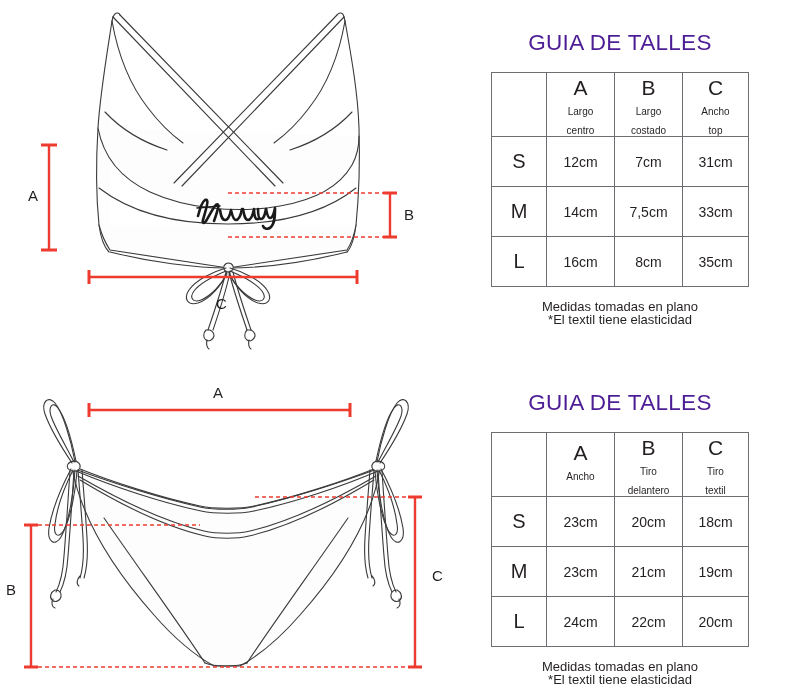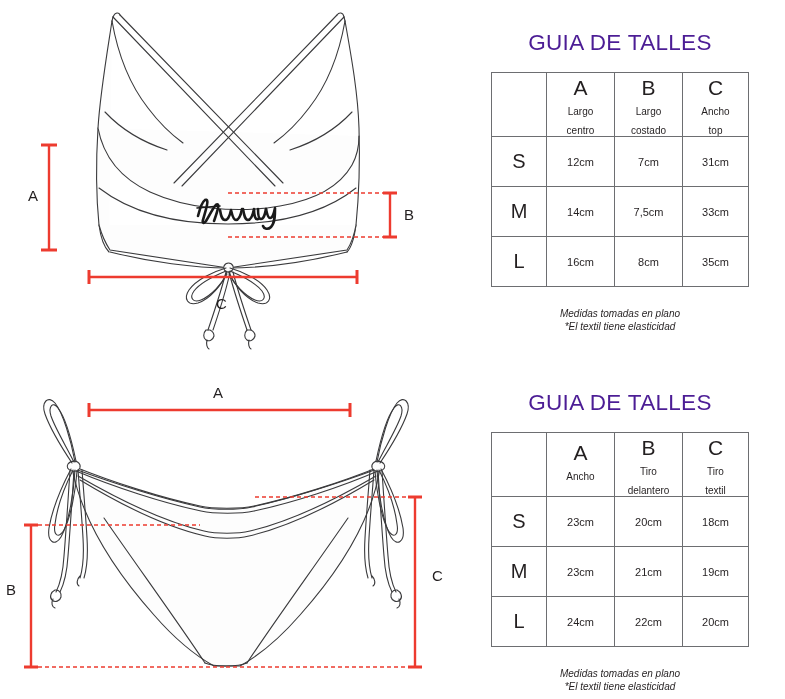--- a/index.html
+++ b/index.html
@@ -90,29 +90,28 @@
     line-height: 10.5px;
     margin-top: 8px;
     color: #231f20;
   }
   .size-cell {
     height: 49px;
     font-size: 20px;
   }
   .val-cell {
     height: 49px;
-    font-size: 11px;
+    font-size: 14px;
   }
 
   .footnote {
-    margin-top: 20px;
-    font-size: 10px;
+    margin-top: 13px;
+    font-size: 13px;
     line-height: 13px;
     color: #231f20;
-    font-style: italic;
   }
   .footnote span { display: block; }
 
   
   .dim-label {
     position: absolute;
     font-size: 15px;
     color: #231f20;
     font-family: "Liberation Sans", sans-serif;
   }

